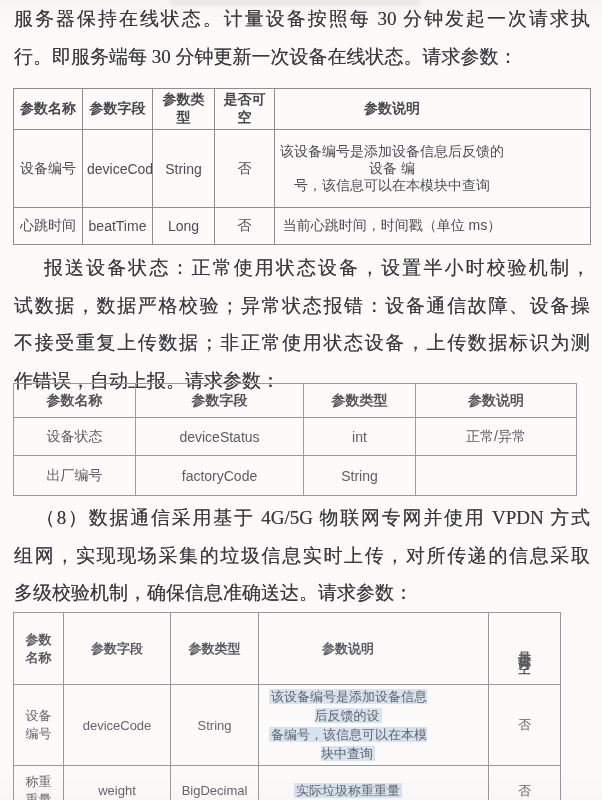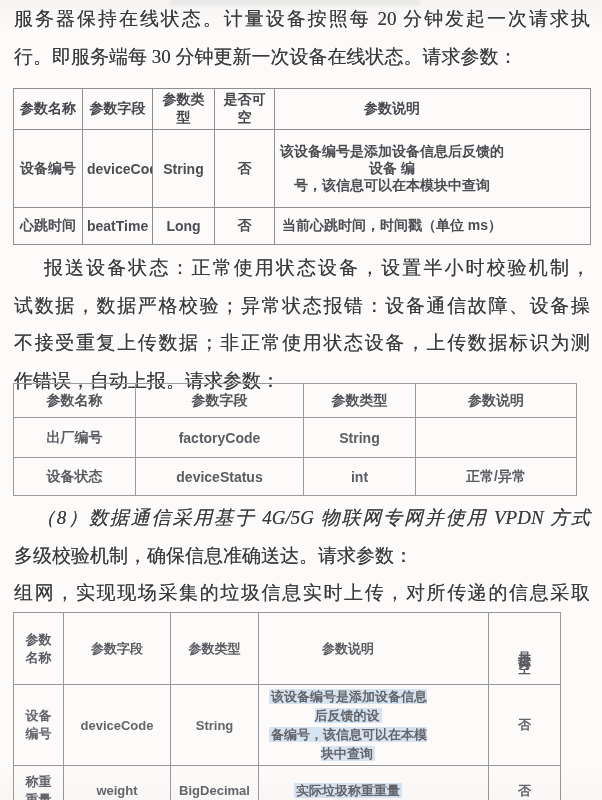--- a/index.html
+++ b/index.html
@@ -11,29 +11,29 @@
   .page{position:absolute;inset:0;}
   .smudge{position:absolute;top:0;left:170px;width:250px;height:5px;
     background:rgba(120,120,125,.14);filter:blur(2px);}
   
   .para{position:absolute;left:14px;width:576px;color:#3a3a3e;font-size:19px;
     text-shadow:0 0 .6px rgba(70,70,75,.75);}
   .pl{line-height:37.5px;white-space:nowrap;}
   .jl{text-align:justify;text-align-last:justify;white-space:normal;}
   .ll{text-align:left;text-align-last:left;white-space:normal;}
   .ind-a{padding-left:30px;}
-  .ind-b{padding-left:22px;font-style:italic;}
+  .ind-b{padding-left:22px;}
   .p1{top:0;}
   .p2{top:249px;}
   .p3{top:499px;}
   
   table{border-collapse:collapse;table-layout:fixed;position:absolute;
     font-family:"Liberation Sans","DejaVu Sans",sans-serif;}
   td,th{border:1px solid #96969b;text-align:center;vertical-align:middle;
-    padding:2px 4px;font-weight:bold;overflow:hidden;}
+    padding:2px 4px;font-weight:normal;overflow:hidden;}
   .t1{left:13px;top:88px;width:577px;color:#4c4c53;font-size:14px;}
   .t1 th{font-weight:bold;color:#46464d;border-color:#8d8d92;}
   .t1 td{border-color:#8d8d92;}
   .t2{left:13px;top:383px;width:563px;color:#5c5c63;font-size:14px;}
   .t2 th{font-weight:bold;color:#53535a;border-color:#9a9a9f;}
   .t2 td{border-color:#9a9a9f;}
   .t3{left:13px;top:612px;width:547px;color:#64646b;font-size:13px;}
   .t3 th{font-weight:bold;color:#5a5a61;border-color:#97979c;}
   .t3 td{border-color:#97979c;}
   .shift-xl{padding-right:85px;}
@@ -46,21 +46,21 @@
   .hl{background:rgba(168,197,228,.45);padding:0 2px;border-radius:1px;}
 </style>
 </head>
 <body>
 
 <div class="page">
 
   <div class="smudge"></div>
 
   <div class="para p1">
-    <div class="pl jl">服务器保持在线状态。计量设备按照每 20 分钟发起一次请求执</div>
+    <div class="pl jl">服务器保持在线状态。计量设备按照每 30 分钟发起一次请求执</div>
     <div class="pl ll">行。即服务端每 30 分钟更新一次设备在线状态。请求参数：</div>
   </div>
 
   <table class="t1">
     <colgroup>
       <col style="width:69px">
         <col style="width:70px">
         <col style="width:62px">
       <col style="width:60px">
         <col style="width:316px">
@@ -107,39 +107,39 @@
         <col style="width:112px">
         <col style="width:161px">
     </colgroup>
     <tbody>
         <tr style="height:34px">
       <th>参数名称</th>
       <th>参数字段</th>
       <th>参数类型</th>
       <th>参数说明</th>
     </tr>
+    <tr style="height:38px">
+      <td>设备状态</td>
+      <td>deviceStatus</td>
+      <td>int</td>
+      <td>正常/异常</td>
+    </tr>
     <tr style="height:40px">
       <td>出厂编号</td>
       <td>factoryCode</td>
       <td>String</td>
       <td></td>
     </tr>
-    <tr style="height:38px">
-      <td>设备状态</td>
-      <td>deviceStatus</td>
-      <td>int</td>
-      <td>正常/异常</td>
-    </tr>
   </tbody>
     </table>
 
   <div class="para p3">
     <div class="pl jl ind-b">（8）数据通信采用基于 4G/5G 物联网专网并使用 VPDN 方式</div>
+    <div class="pl jl">组网，实现现场采集的垃圾信息实时上传，对所传递的信息采取</div>
     <div class="pl ll">多级校验机制，确保信息准确送达。请求参数：</div>
-    <div class="pl jl">组网，实现现场采集的垃圾信息实时上传，对所传递的信息采取</div>
   </div>
 
   <table class="t3">
     <colgroup>
       <col style="width:50px">
         <col style="width:107px">
         <col style="width:88px">
       <col style="width:230px">
         <col style="width:72px">
     </colgroup>

